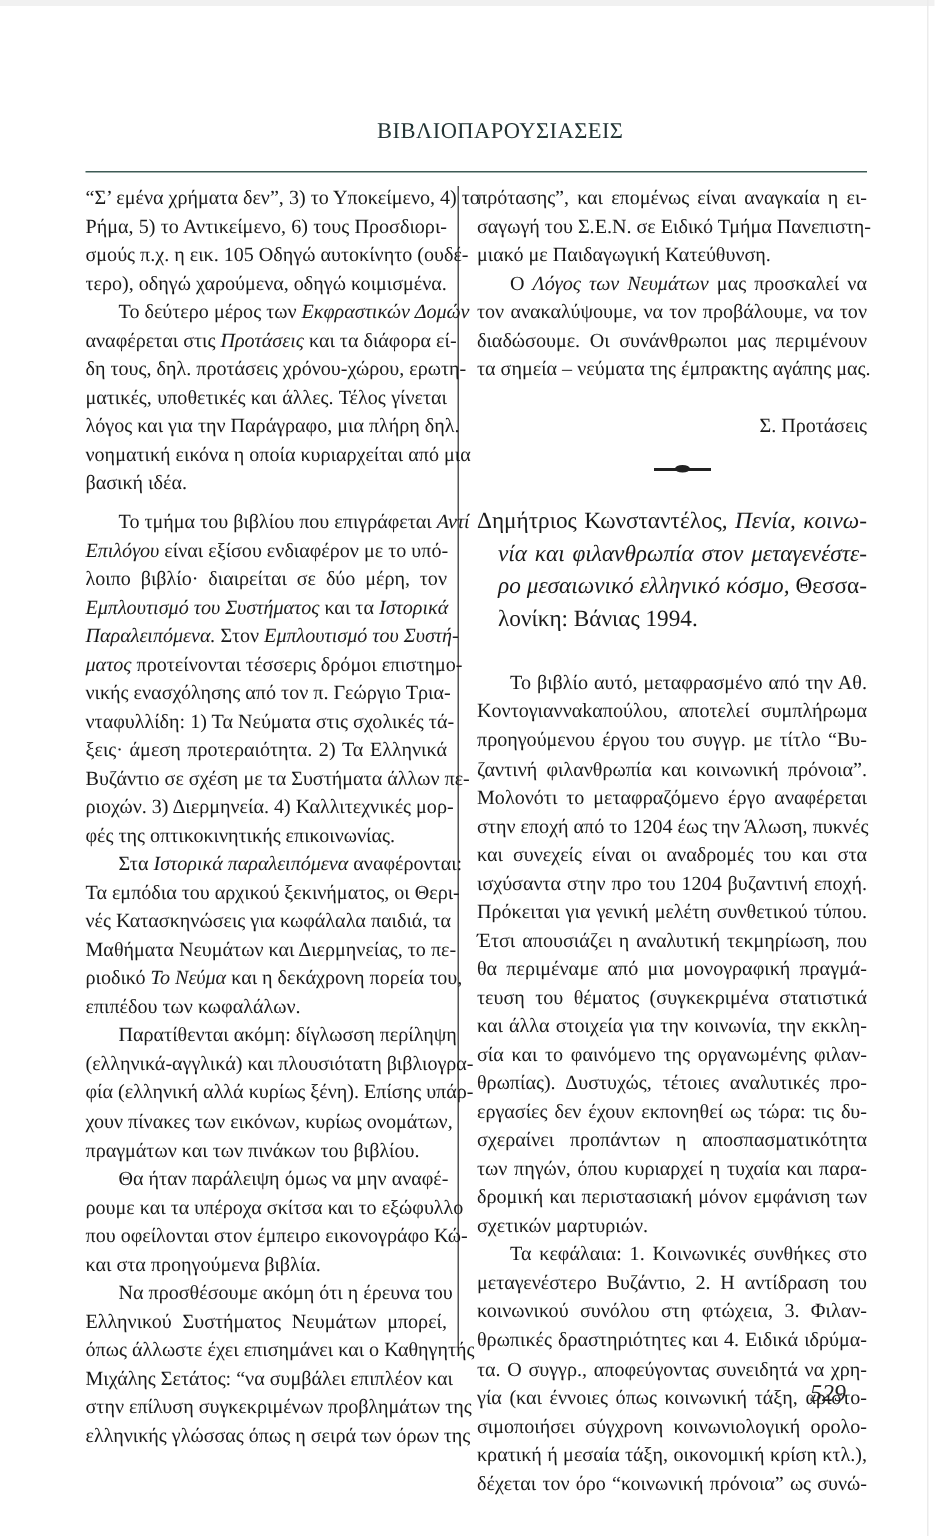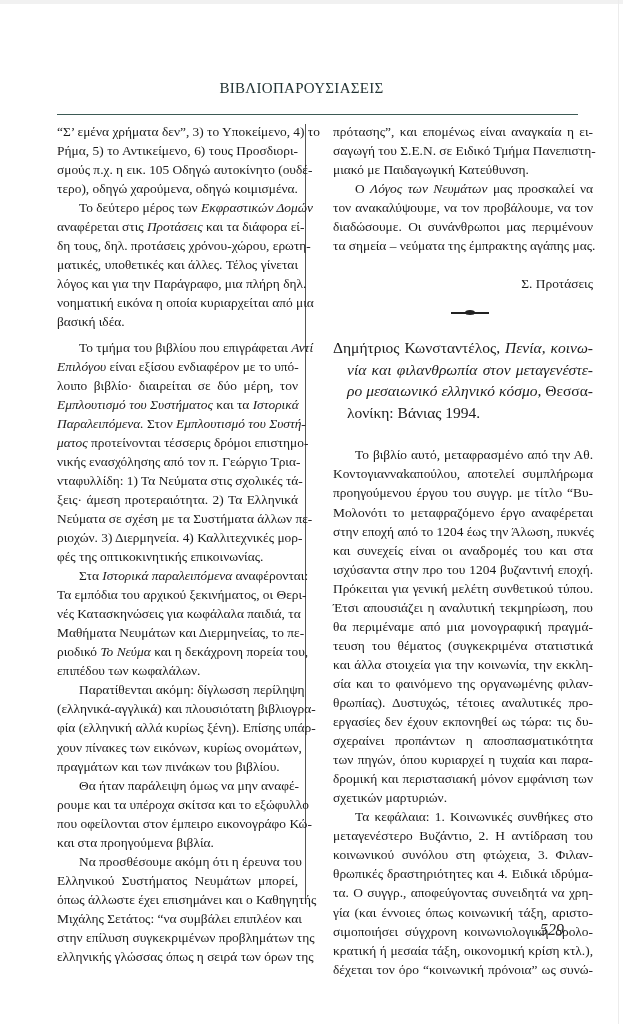--- a/index.html
+++ b/index.html
@@ -1,26 +1,26 @@
 <!DOCTYPE html>
 <html><head>
   <meta charset="utf-8">
   <style>
     html, body { margin: 0; padding: 0; background: #ffffff; }
     body { width: 623px; height: 1024px; position: relative; overflow: hidden;
            font-family: "Liberation Serif", "DejaVu Serif", serif; color: #1a1a1a; }
     .page { position: absolute; left: 0; top: 0; width: 623px; height: 1024px; }
     .edge-top { position: absolute; left: 0; top: 0; width: 623px; height: 4px; background: #f1f1f1; }
     .edge-right { position: absolute; right: 4px; top: 0; width: 1px; height: 1024px; background: #ececec; }
-    .header-title { position: absolute; left: 41px; width: 521px; top: 80px; text-align: center;
+    .header-title { position: absolute; left: 73px; width: 521px; top: 80px; text-align: center;
                     font-size: 15px; letter-spacing: 0.3px; color: #233; }
     .header-rule { position: absolute; left: 57px; top: 114px; width: 521px; height: 1px; background: #3d5a55; }
     .col { position: absolute; top: 122px; font-size: 13.4px; line-height: 19.05px; text-align: justify; }
     .col-left { left: 57px; width: 241px; }
-    .col-right { left: 333px; width: 260px; }
+    .col-right { left: 318px; width: 260px; }
     .divider { position: absolute; left: 305px; top: 124px; width: 1px; height: 774px; background: #555; }
     p { margin: 0; }
     .indent { text-indent: 22px; }
     .line { display: block; text-align: justify; text-align-last: justify; white-space: nowrap; }
     .line.last { text-align-last: left; }
     .sig { margin-top: 19px; text-align: right; }
     .ornament { position: relative; height: 38px; }
     .ornament .bar { position: absolute; left: 118px; top: 19px; width: 38px; height: 2px; background: #222; }
     .ornament .dot { position: absolute; left: 132px; top: 17px; width: 10px; height: 5px; background: #222; border-radius: 50%; }
     .book-ref { font-size: 15.5px; line-height: 21.5px; margin-top: 0; }
@@ -60,21 +60,21 @@
     <p class="indent" style="margin-top:6px">
       <span class="line"><span>Το τμήμα του βιβλίου που επιγράφεται </span><em>Αντί</em></span>
       <span class="line" style="text-indent:0"><em>Επιλόγου</em><span> είναι εξίσου ενδιαφέρον με το υπό-</span></span>
       <span class="line" style="text-indent:0">λοιπο βιβλίο· διαιρείται σε δύο μέρη, τον</span>
       <span class="line" style="text-indent:0"><em>Εμπλουτισμό του Συστήματος</em><span> και τα </span><em>Ιστορικά</em></span>
       <span class="line" style="text-indent:0"><em>Παραλειπόμενα.</em><span> Στον </span><em>Εμπλουτισμό του Συστή-</em></span>
       <span class="line" style="text-indent:0"><em>ματος</em><span> προτείνονται τέσσερις δρόμοι επιστημο-</span></span>
       <span class="line" style="text-indent:0">νικής ενασχόλησης από τον π. Γεώργιο Τρια-</span>
       <span class="line" style="text-indent:0">νταφυλλίδη: 1) Τα Νεύματα στις σχολικές τά-</span>
       <span class="line" style="text-indent:0">ξεις· άμεση προτεραιότητα. 2) Τα Ελληνικά</span>
-      <span class="line" style="text-indent:0">Νεύματα σε σχέση με τα Συστήματα άλλων πε-</span>
+      <span class="line" style="text-indent:0">Βυζάντιο σε σχέση με τα Συστήματα άλλων πε-</span>
       <span class="line" style="text-indent:0">ριοχών. 3) Διερμηνεία. 4) Καλλιτεχνικές μορ-</span>
       <span class="line last" style="text-indent:0">φές της οπτικοκινητικής επικοινωνίας.</span>
     </p>
     <p class="indent">
       <span class="line"><span>Στα </span><em>Ιστορικά παραλειπόμενα</em><span> αναφέρονται:</span></span>
       <span class="line" style="text-indent:0">Τα εμπόδια του αρχικού ξεκινήματος, οι Θερι-</span>
       <span class="line" style="text-indent:0">νές Κατασκηνώσεις για κωφάλαλα παιδιά, τα</span>
       <span class="line" style="text-indent:0">Μαθήματα Νευμάτων και Διερμηνείας, το πε-</span>
       <span class="line" style="text-indent:0"><span>ριοδικό </span><em>Το Νεύμα</em><span> και η δεκάχρονη πορεία του,</span></span>
       <span class="line last" style="text-indent:0">επιπέδου των κωφαλάλων.</span>
@@ -127,20 +127,21 @@
       <span class="line hang"><em>ρο μεσαιωνικό ελληνικό κόσμο,</em><span> Θεσσα-</span></span>
       <span class="line hang last">λονίκη: Βάνιας 1994.</span>
     </div>
 
     <div class="gap" style="height:22px"></div>
 
     <p class="indent">
       <span class="line">Το βιβλίο αυτό, μεταφρασμένο από την Αθ.</span>
       <span class="line" style="text-indent:0">Κοντογιανναkαπούλου, αποτελεί συμπλήρωμα</span>
       <span class="line" style="text-indent:0">προηγούμενου έργου του συγγρ. με τίτλο “Βυ-</span>
+      <span class="line" style="text-indent:0">ζαντινή φιλανθρωπία και κοινωνική πρόνοια”.</span>
       <span class="line" style="text-indent:0">Μολονότι το μεταφραζόμενο έργο αναφέρεται</span>
       <span class="line" style="text-indent:0">στην εποχή από το 1204 έως την Άλωση, πυκνές</span>
       <span class="line" style="text-indent:0">και συνεχείς είναι οι αναδρομές του και στα</span>
       <span class="line" style="text-indent:0">ισχύσαντα στην προ του 1204 βυζαντινή εποχή.</span>
       <span class="line" style="text-indent:0">Πρόκειται για γενική μελέτη συνθετικού τύπου.</span>
       <span class="line" style="text-indent:0">Έτσι απουσιάζει η αναλυτική τεκμηρίωση, που</span>
       <span class="line" style="text-indent:0">θα περιμέναμε από μια μονογραφική πραγμά-</span>
       <span class="line" style="text-indent:0">τευση του θέματος (συγκεκριμένα στατιστικά</span>
       <span class="line" style="text-indent:0">και άλλα στοιχεία για την κοινωνία, την εκκλη-</span>
       <span class="line" style="text-indent:0">σία και το φαινόμενο της οργανωμένης φιλαν-</span>

